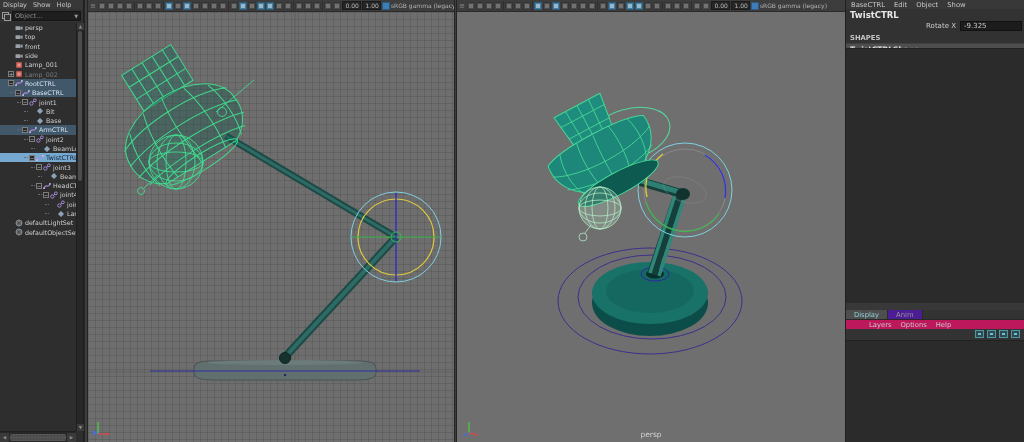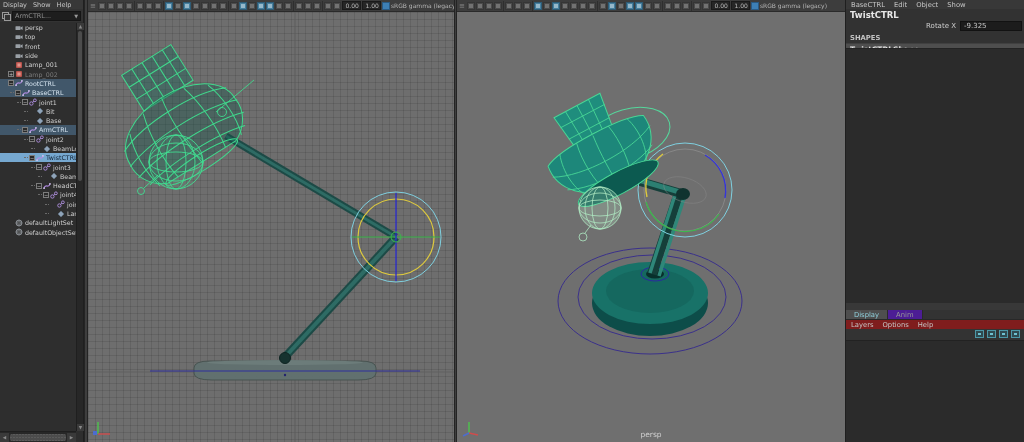--- a/index.html
+++ b/index.html
@@ -80,41 +80,41 @@
     font-size:7px; line-height:9px; padding:0 3px; }
   .cb-shapes { font-size:6.8px; font-weight:bold; color:#c2c2c2; padding:2px 4px 1px; }
   .cb-shape { background:#4e4e4e; color:#e4e4e4; font-size:7.5px; font-weight:bold; padding:1px 4px; height:10px; border-top:1px solid #404040; }
   .cb-empty { position:absolute; left:0; right:0; top:48px; height:255px; background:#2b2b2b; border-top:1px solid #232323; }
   .cb-split { position:absolute; left:0; right:0; top:303px; height:7px; background:#383838; text-align:center; }
   .cb-split .dots { display:inline-block; margin-top:2px; width:90px; height:2px;
     background-image:radial-gradient(#909090 0.5px, transparent 0.6px); background-size:3px 2px; }
   .le-tabs { position:absolute; left:0; right:0; top:310px; height:10px; display:flex; background:#333; border-bottom:1px solid #282828; }
   .le-tab { padding:1px 8px; font-size:6.8px; color:#979797; background:#4c1d95; border-right:1px solid #2a2a2a; }
   .le-tab.active { background:#4e4e4e; color:#8fd0dc; }
-  .le-menus { position:absolute; left:0; right:0; top:320px; height:9px; display:flex; gap:9px; padding:1px 5px; font-size:6.8px; color:#c6c6c6; background:#7f1d1d; }
+  .le-menus { position:absolute; left:0; right:0; top:320px; height:9px; display:flex; gap:9px; padding:1px 23px; font-size:6.8px; color:#c6c6c6; background:#be185d; }
   .le-iconrow { position:absolute; left:0; right:0; top:329px; height:11px; background:#333; display:flex; justify-content:flex-end; gap:3px; padding:1px 4px; }
   .le-ic { width:9px; height:8px; border:1px solid #4d98a8; background:#2f4a50; position:relative; }
   .le-ic::after { content:""; position:absolute; left:2px; top:2px; width:3px; height:2px; background:#6fc2d2; }
   .le-list { position:absolute; left:0; right:0; top:340px; bottom:0; background:#2b2b2b; border-top:1px solid #222; }
 </style>
 </head>
 <body>
 
 <div id="app">
 
   <div id="outliner">
     <div class="ol-menubar">
       <span>Display</span>
       <span>Show</span>
       <span>Help</span>
     </div>
     <div class="ol-searchrow">
       <span class="filter-ic"></span>
       <div class="ol-search">
-        <span>ArmCTRL...</span>
+        <span>Object...</span>
         <span class="caret">▼</span>
       </div>
     </div>
     <div id="tree">
 
     <div class="trow" style="padding-left: 3px;">
           <span class="tdash" style="visibility: hidden;"></span>
           <span class="exp" style="visibility: hidden;"></span>
           <span class="nico">
             <svg viewBox="0 0 8 8">

